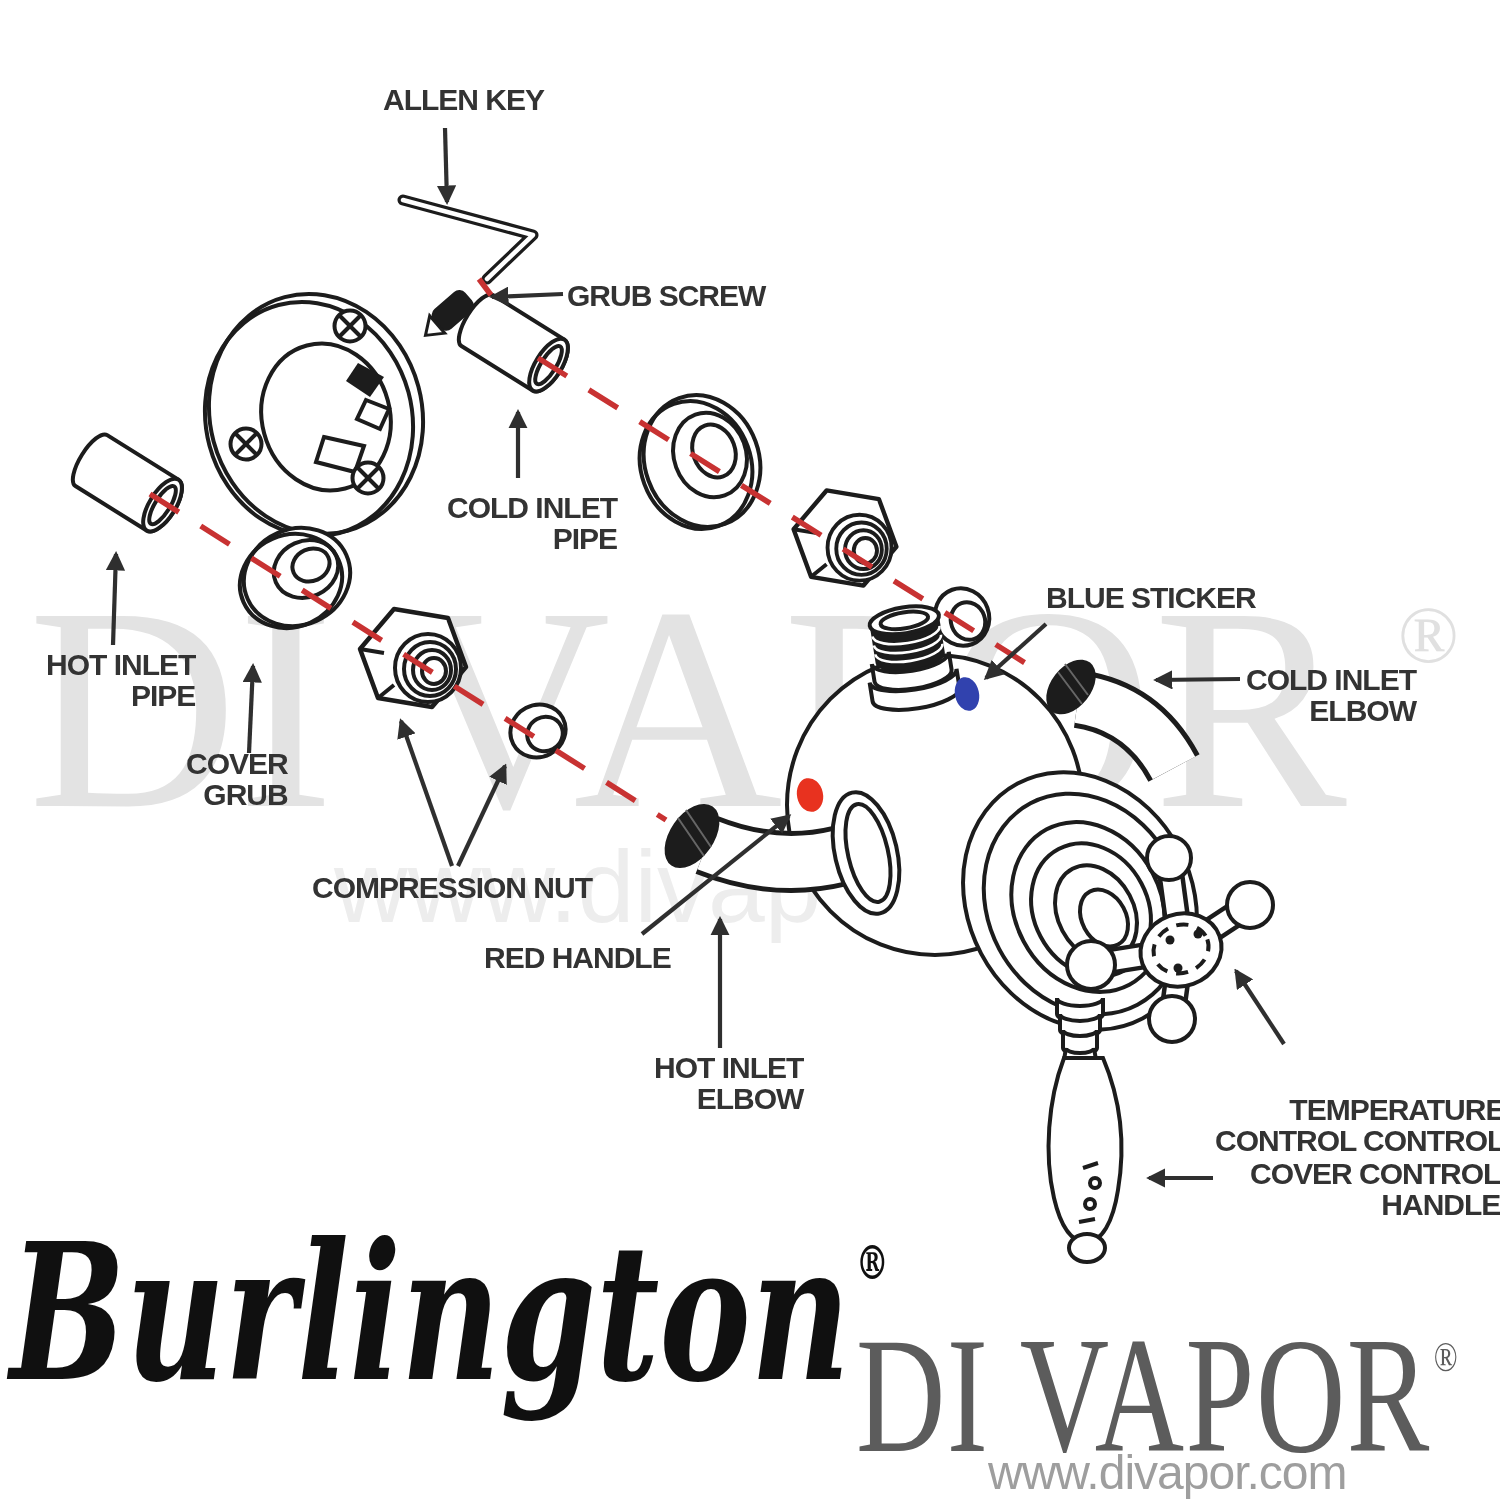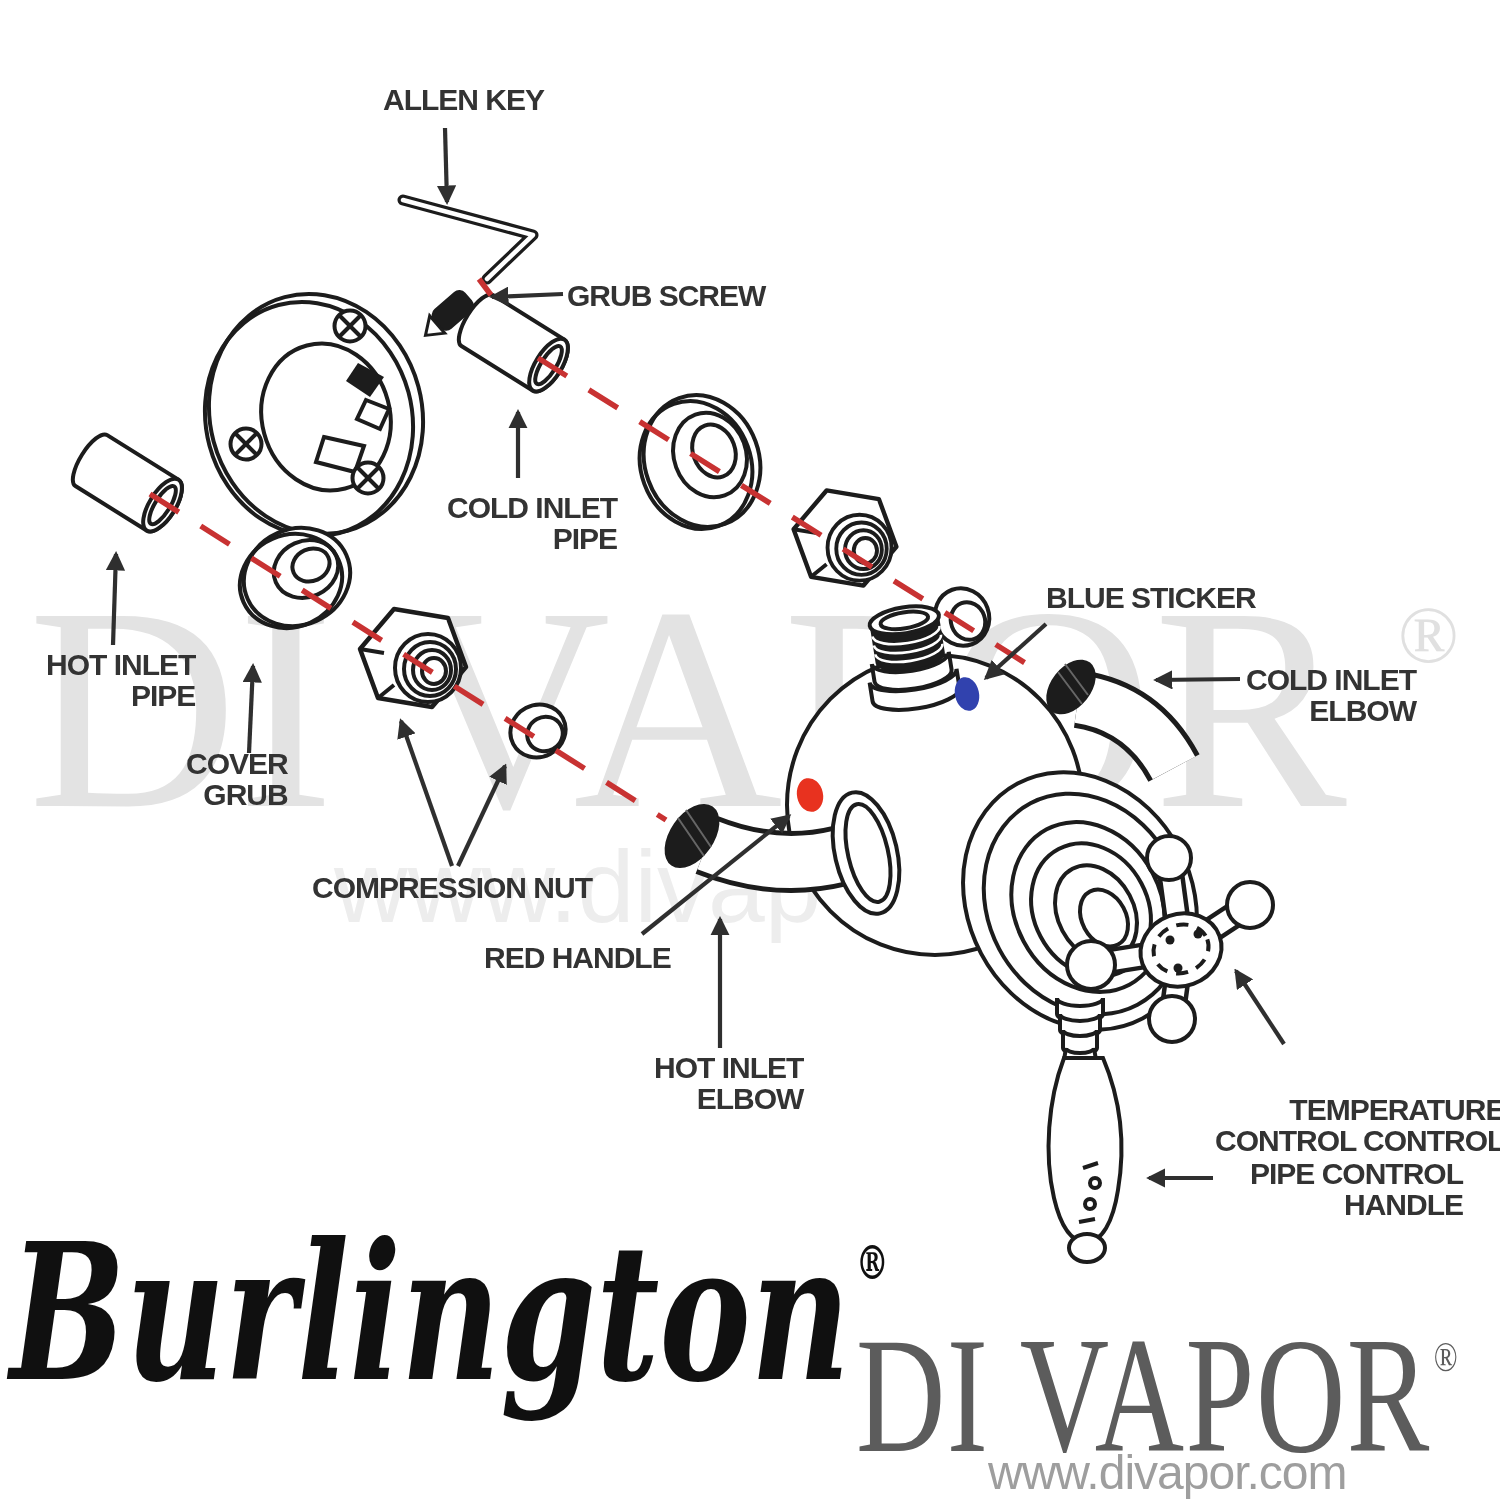--- a/index.html
+++ b/index.html
@@ -254,21 +254,21 @@
   <div>HOT INLET</div>
   <div>ELBOW</div>
 </div>
 
 <div class="lbl" style="left:1215px; top:1046px;margin-top:48px;">
   <div>TEMPERATURE</div>
   <div>CONTROL CONTROL</div>
 </div>
 
 <div class="lbl" style="left:1250px; top:1158px;">
-  <div>PIPE CONTROL</div>
+  <div>COVER CONTROL</div>
   <div>HANDLE</div>
 </div>
 
 <div class="burlington">
   <span>Burlington</span><span class="breg">®</span>
 </div>
 
 <div class="dv-logo">
   <span>DI VAPOR</span><span class="dvreg">®</span>
 </div>

